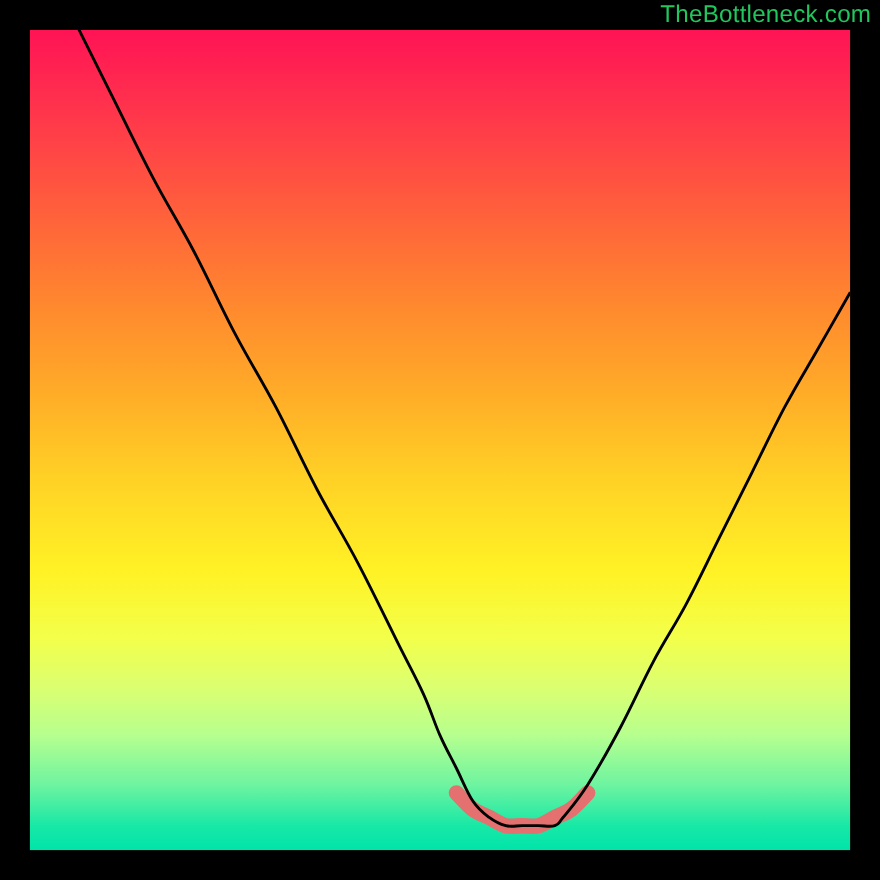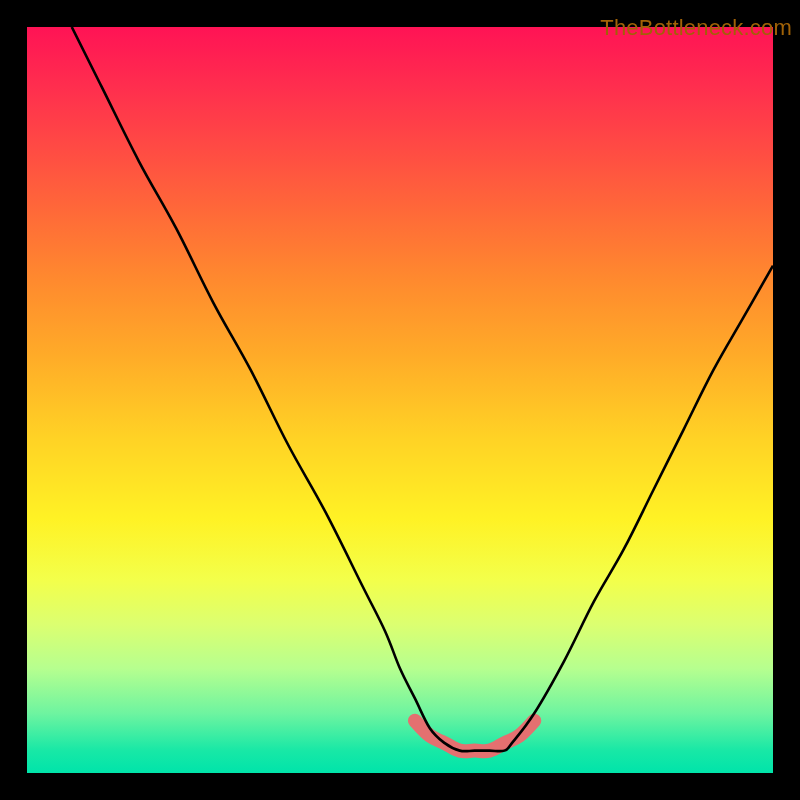--- a/index.html
+++ b/index.html
@@ -11,23 +11,23 @@
     overflow: hidden;
     font-family: Arial, Helvetica, sans-serif;
   }
   .stage {
     position: relative;
     width: 800px;
     height: 800px;
   }
   .watermark {
     position: absolute;
-    top: 15px;
+    top: 0;
     right: 8px;
-    color: #a16207;
+    color: #22c55e;
     font-size: 22px;
     font-weight: 400;
     letter-spacing: 0.2px;
     z-index: 20;
   }
   .plot-frame {
     position: absolute;
     left: 27px;
     top: 27px;
     width: 746px;

